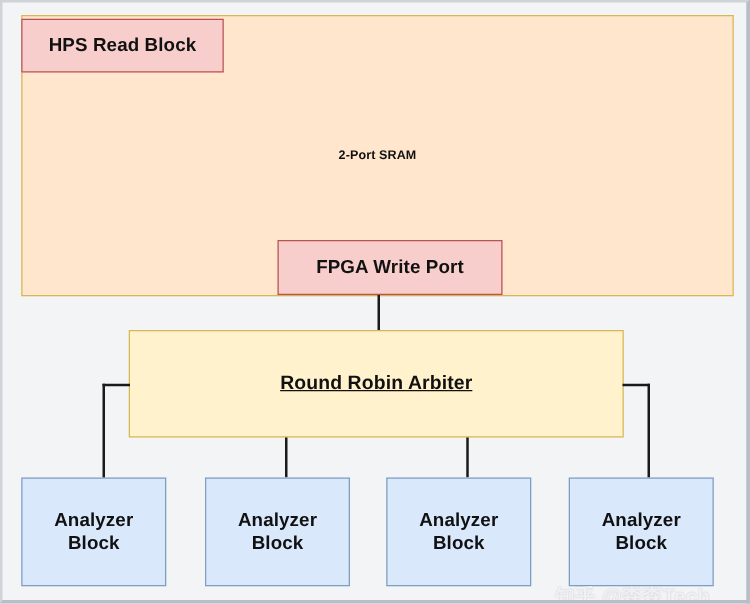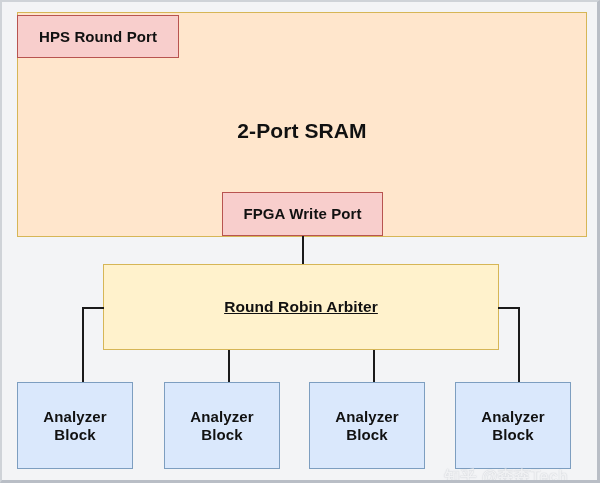--- a/index.html
+++ b/index.html
@@ -40,39 +40,39 @@
     top: 10px;
     width: 570px;
     height: 225px;
     background: #ffe6cc;
     border: 1.6px solid #d6b656;
     align-items: flex-start;
     justify-content: center;
   }
   #sram .sram-label {
     margin-top: 106px;
-    font-size: 21px;
+    font-size: 10px;
   }
 
   
   .port {
     background: #f8cecc;
     border: 1.4px solid #b85450;
     font-size: 15px;
   }
   #hps-read-port {
     left: 15px;
     top: 13px;
     width: 162px;
     height: 43px;
   }
   #fpga-write-port {
     left: 220px;
     top: 190px;
-    width: 161px;
+    width: 180px;
     height: 44px;
   }
 
   
   #arbiter {
     left: 101px;
     top: 262px;
     width: 396px;
     height: 86px;
     background: #fff2cc;
@@ -138,21 +138,21 @@
 </head>
 <body>
 
 <div id="canvas">
 
   <div class="node" id="sram">
     <span class="sram-label">2-Port SRAM</span>
   </div>
 
   <div class="node port" id="hps-read-port">
-    <span>HPS Round Port</span>
+    <span>HPS Read Block</span>
   </div>
 
   <div class="node port" id="fpga-write-port">
     <span>FPGA Write Port</span>
   </div>
 
   <div class="conn conn-v" id="c-write-arbiter"></div>
 
   <div class="node" id="arbiter">
     <span>Round Robin Arbiter</span>

